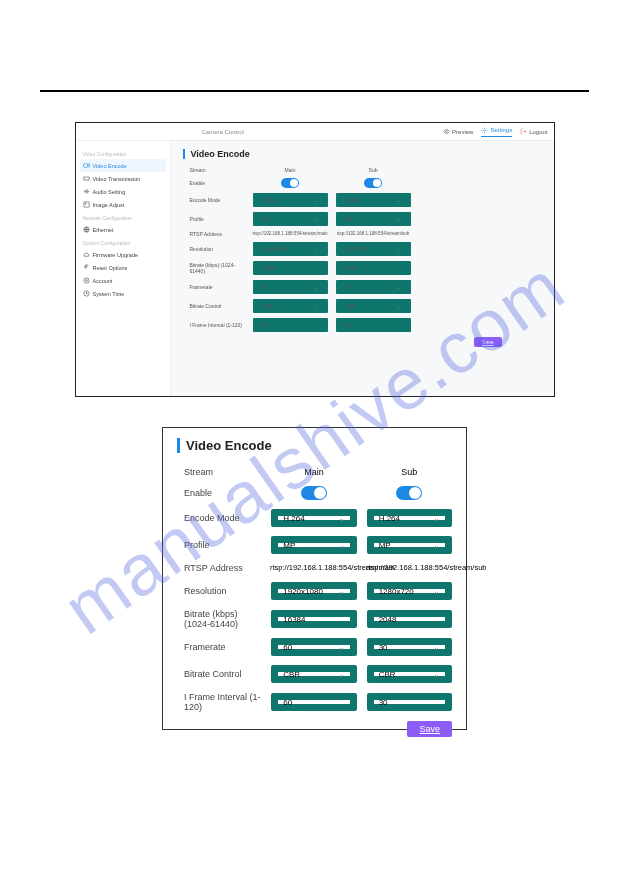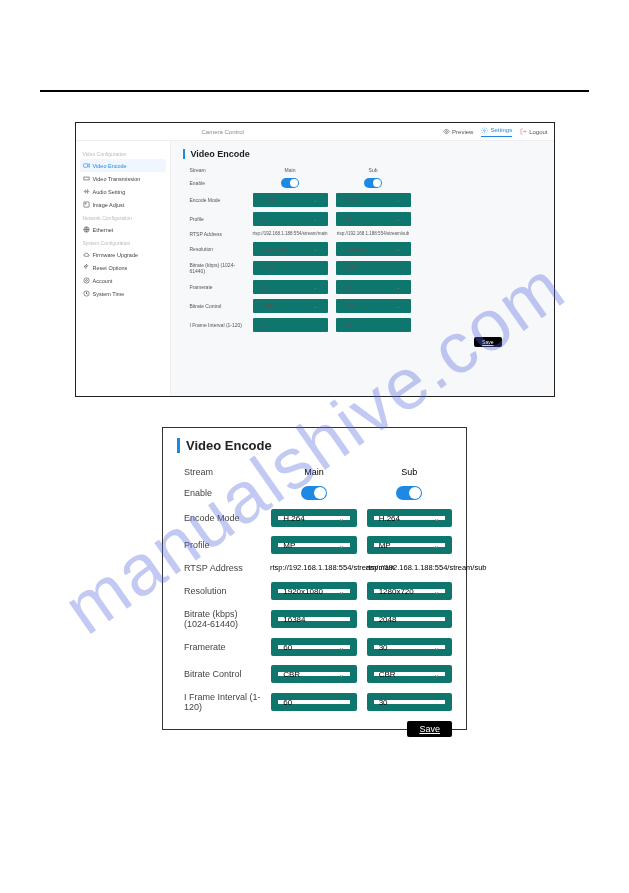--- a/index.html
+++ b/index.html
@@ -28,21 +28,21 @@
     .content { flex: 1; padding: 8px 12px; background: #f7f8f9; }
     .page-title-bar { border-left: 2px solid #1e88e5; padding-left: 6px; font-size: 9px; font-weight: bold; color: #222; margin-bottom: 8px; }
     .form-table { font-size: 5px; color: #555; }
     .form-row { display: flex; align-items: center; margin-bottom: 5px; gap: 8px; }
     .form-label { width: 55px; margin-left: 7px; }
     .col-header { width: 75px; text-align: center; font-size: 5px; }
     .form-input, .form-select { width: 75px; height: 11px; border: 7px solid #0f766e; border-radius: 1px; font-size: 5px; padding: 0 3px; background: #fff; display: flex; align-items: center; justify-content: space-between; }
     .form-text { width: 75px; font-size: 4.5px; text-align: center; line-height: 1.1; }
     .toggle { width: 18px; height: 10px; background: #1e88e5; border-radius: 5px; position: relative; margin: 0 auto; }
     .toggle::after { content: ''; position: absolute; width: 8px; height: 8px; background: #fff; border-radius: 50%; top: 1px; right: 1px; }
-    .save-btn { background: #000000; color: #fff; font-size: 5px; padding: 2px 8px; border-radius: 2px; border: none; float: right; margin-right: 40px; text-decoration: underline; }
+    .save-btn { background: #8b5cf6; color: #fff; font-size: 5px; padding: 2px 8px; border-radius: 2px; border: none; float: right; margin-right: 40px; text-decoration: underline; }
     .chev { font-size: 5px; color: #888; }
 
     
     .panel2 { border: 1px solid #333; background: #fff; width: 305px; margin: 0 auto; padding: 10px 14px 8px; position: relative; }
     .panel2 .page-title-bar { font-size: 13px; margin-bottom: 14px; border-left-width: 3px; }
     .panel2 .form-row { margin-bottom: 9px; gap: 10px; align-items: center; }
     .panel2 .form-label { width: 78px; font-size: 9px; color: #444; }
     .panel2 .col-header { width: 86px; font-size: 9px; }
     .panel2 .form-input, .panel2 .form-select { width: 86px; height: 18px; font-size: 8px; padding: 0 5px; border-radius: 2px; }
     .panel2 .form-text { width: 86px; font-size: 7.5px; }

